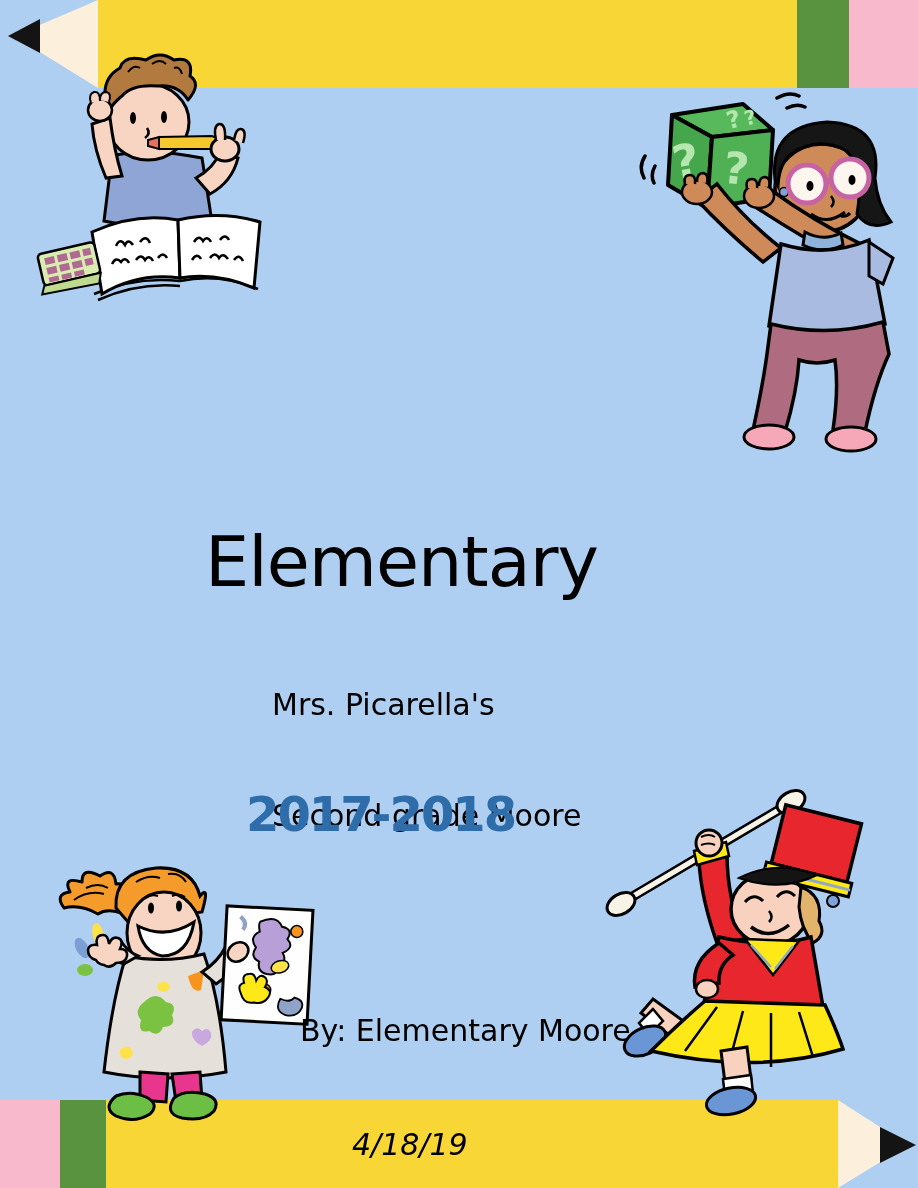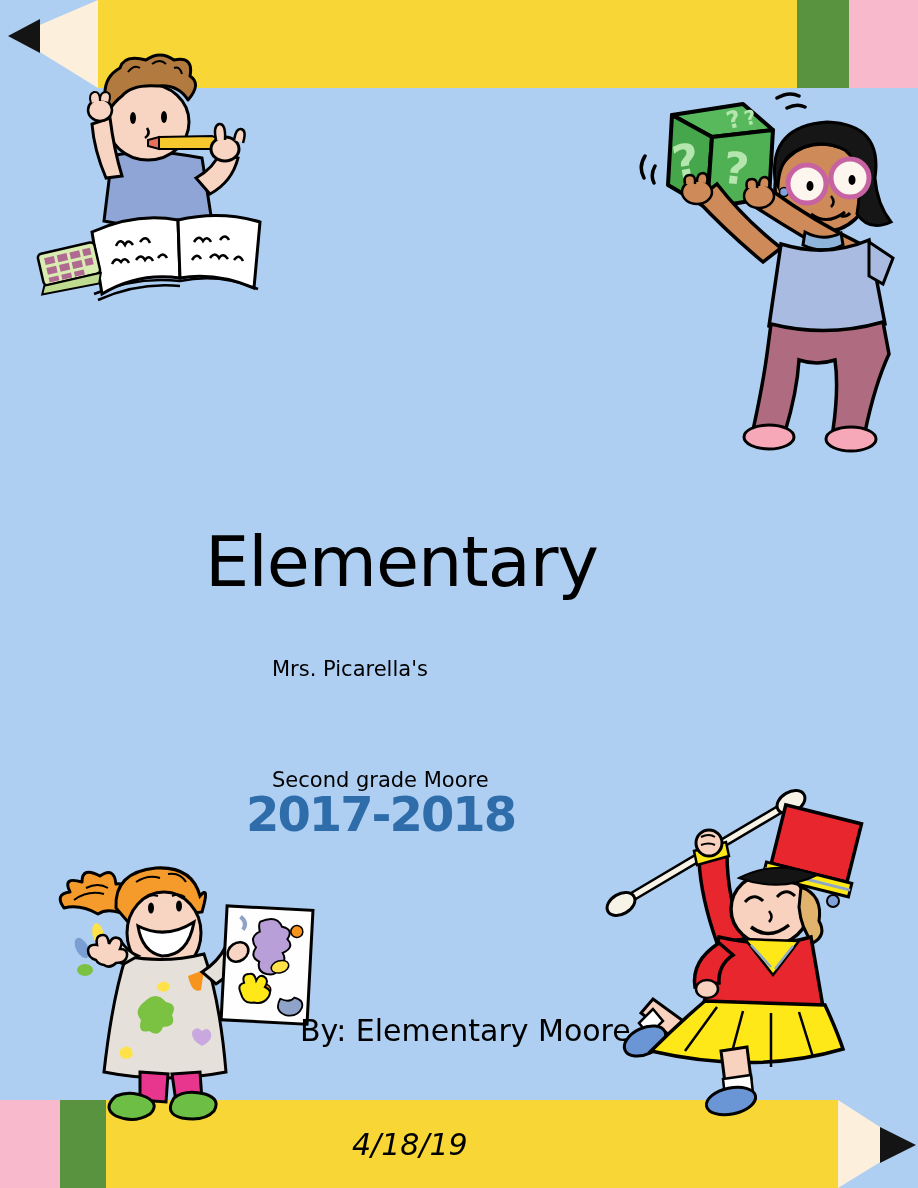--- a/index.html
+++ b/index.html
@@ -18,22 +18,22 @@
   #art-boxgirl{left:635px;top:92px;width:280px;height:362px;}
   #art-painter{left:52px;top:860px;width:280px;height:262px;}
   #art-majorette{left:605px;top:783px;width:300px;height:335px;}
   .txt{position:absolute;color:#000;white-space:pre;}
   #title{
     left:205px;top:312px;
     font-size:70px;line-height:100px;letter-spacing:-1px;
     font-weight:500;
   }
   #subtitle{
-    left:272px;top:577px;
-    font-size:21px;line-height:37px;
+    left:272px;top:612px;
+    font-size:30px;line-height:37px;
   }
   #year{
     left:246px;top:786px;
     font-size:48px;font-weight:bold;letter-spacing:-2px;
     color:#2F6CAA;
   }
   #byline{
     left:300px;top:936px;
     font-size:30px;line-height:38px;
   }

